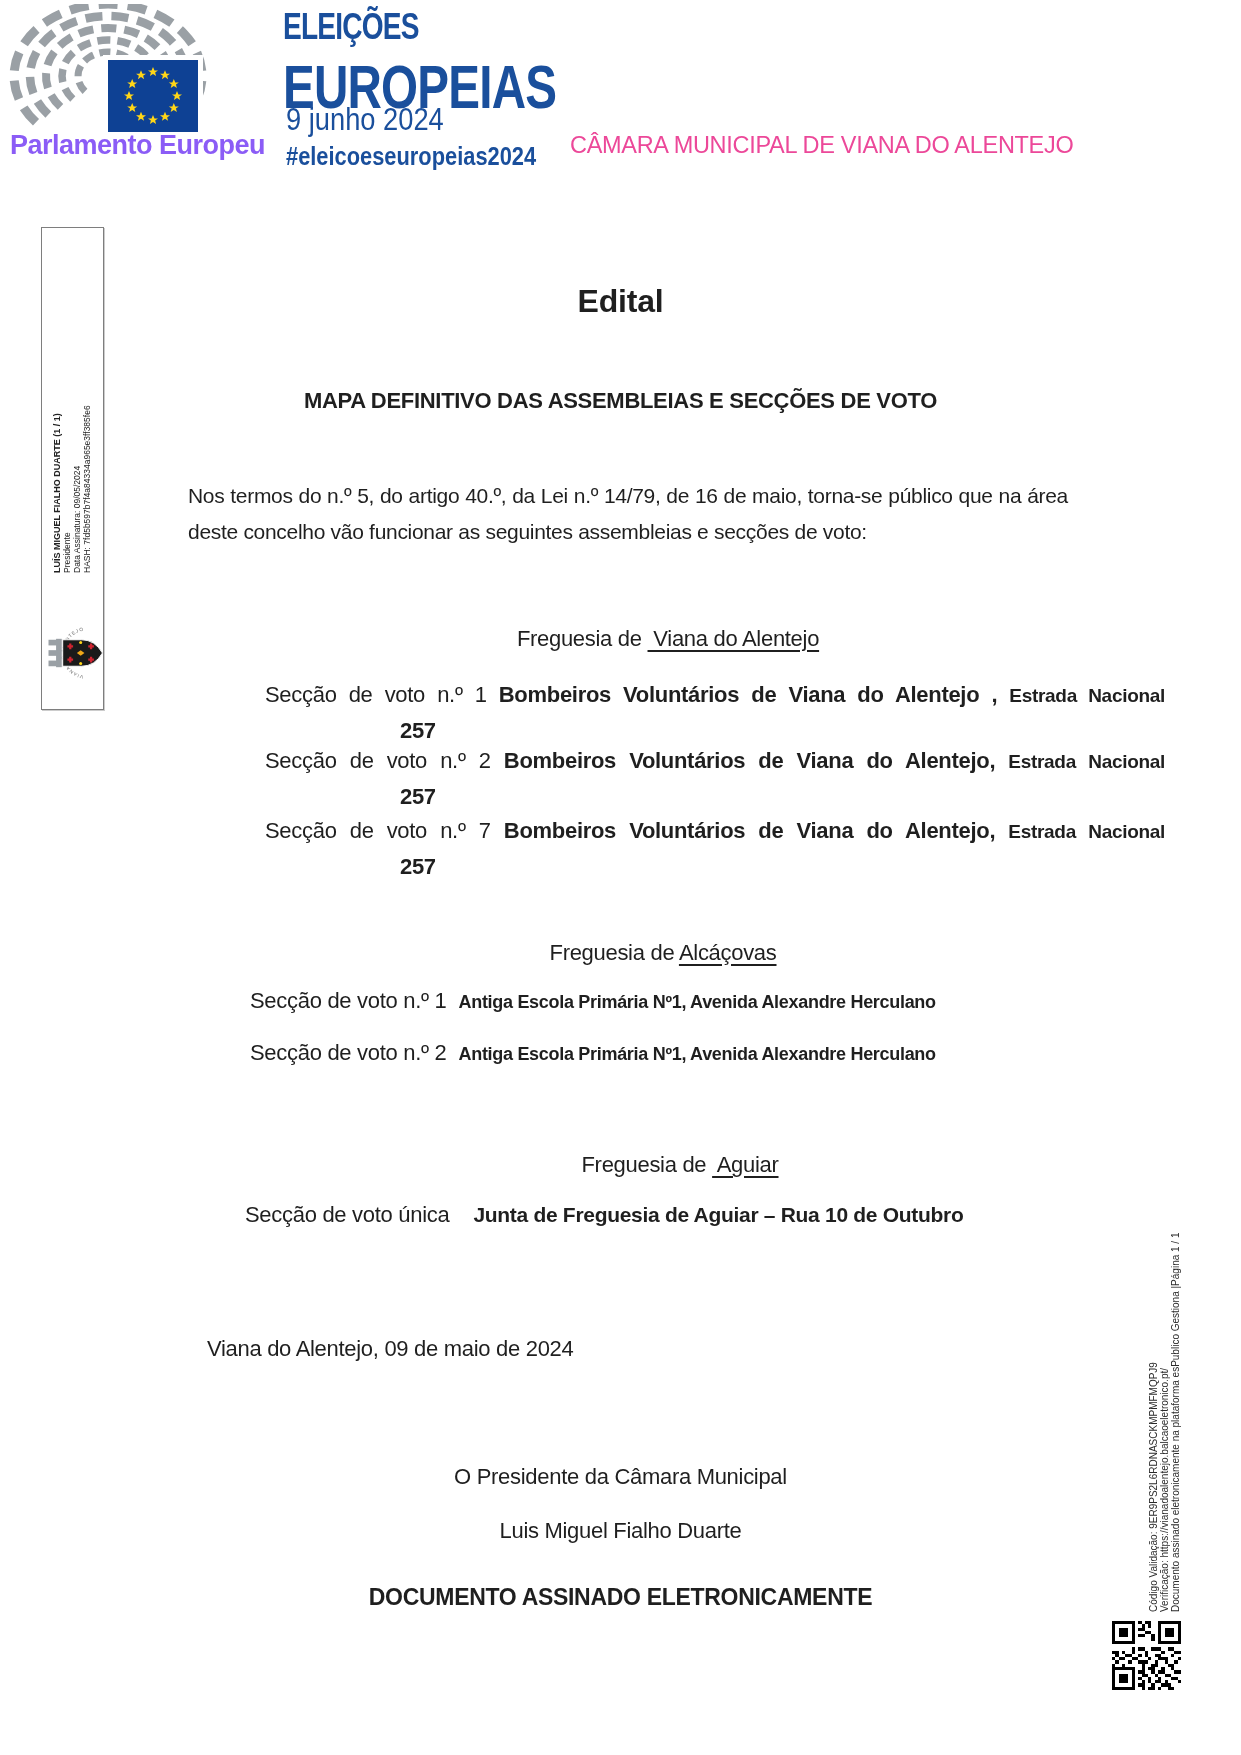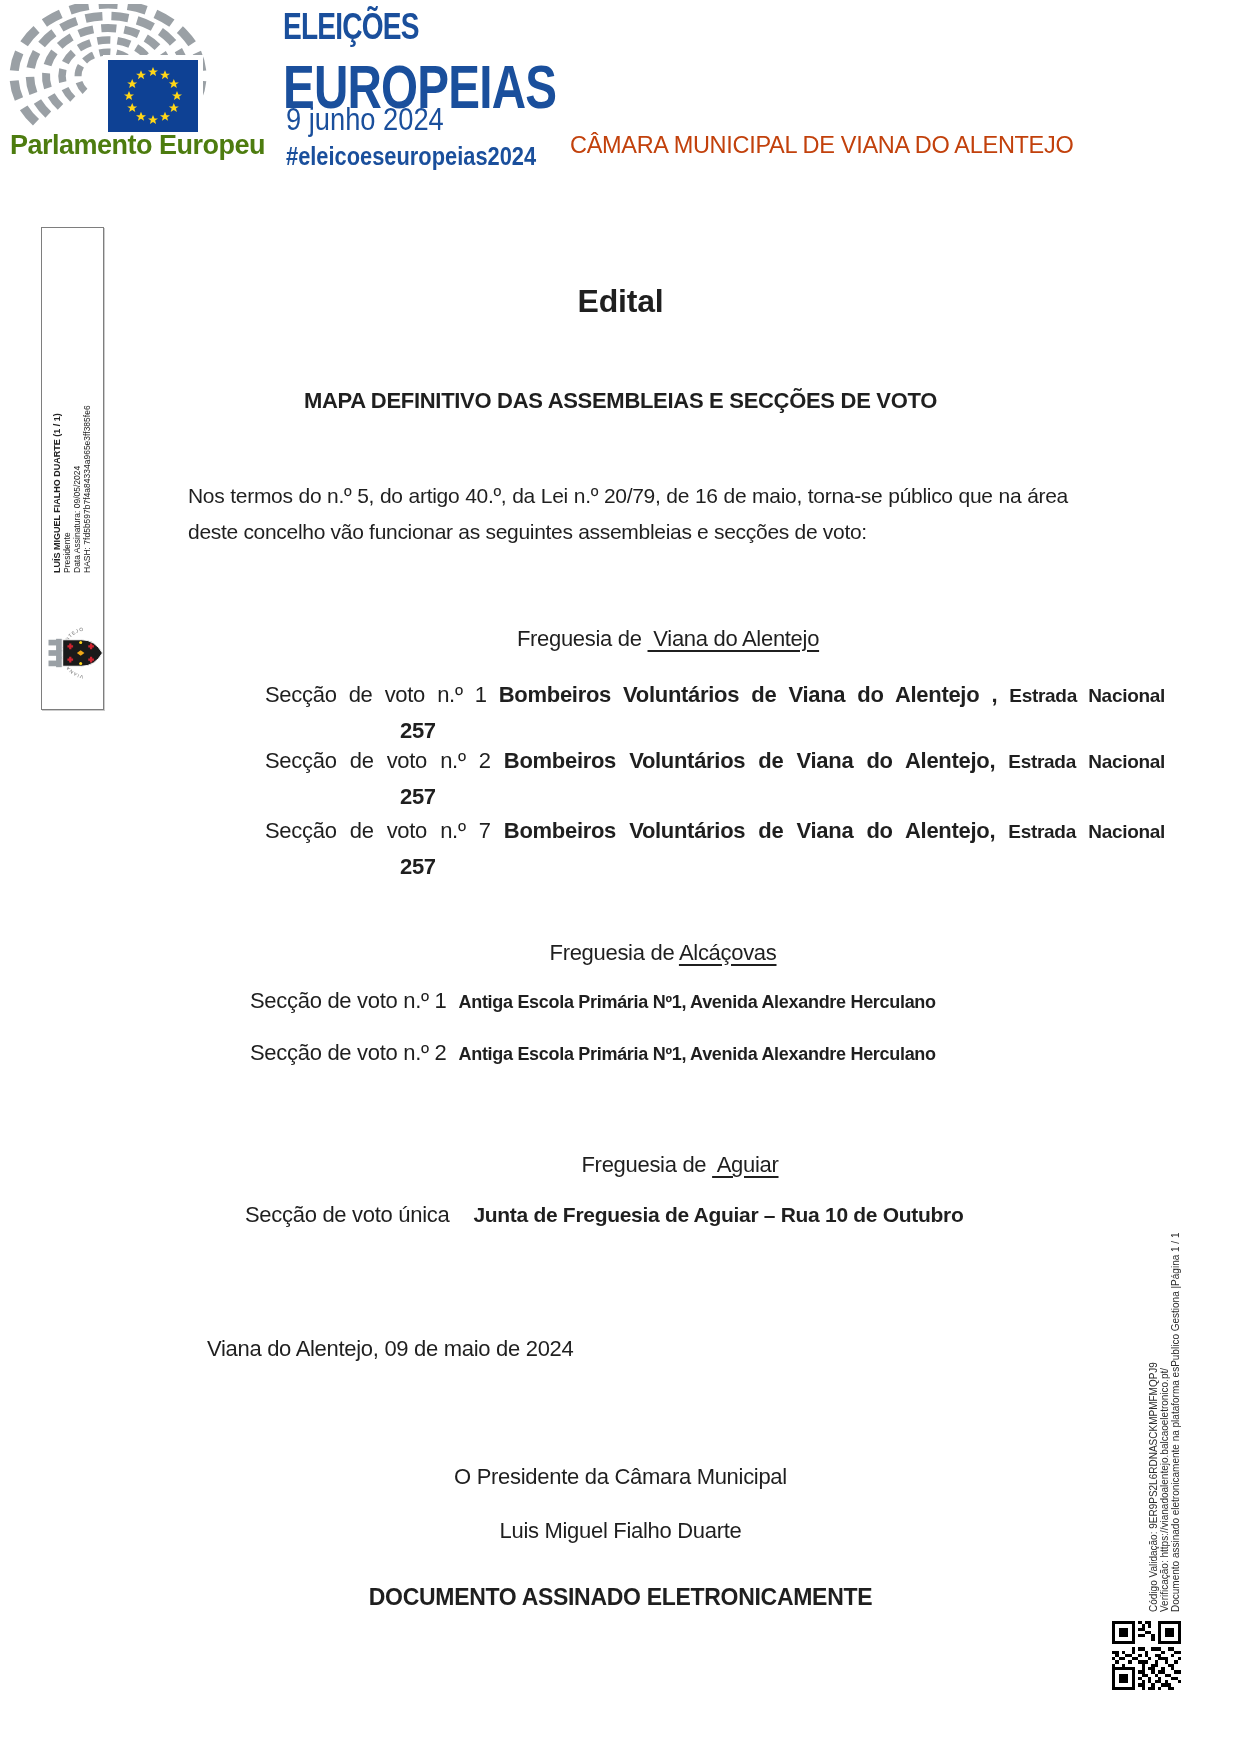--- a/index.html
+++ b/index.html
@@ -3,29 +3,29 @@
 <meta charset="utf-8">
 <style>
   html,body{margin:0;padding:0;background:#e8e8e8;}
   #page{position:relative;width:1241px;height:1755px;background:#ffffff;margin:0 auto;
         font-family:"Liberation Sans",sans-serif;color:#1f1f1f;overflow:hidden;}
   .abs{position:absolute;}
   
   .logo-wrap{left:8px;top:4px;width:232px;height:162px;}
   .hemi{position:absolute;left:0;top:0;}
   .eu-flag{position:absolute;left:100px;top:56px;width:90px;height:72px;background:#0e4194;box-shadow:0 0 0 5px #ffffff;}
-  .logo-caption{position:absolute;left:2px;top:126px;width:232px;font-size:27px;font-weight:700;color:#4d7c0f;letter-spacing:-0.5px;white-space:nowrap;text-align:right;}
+  .logo-caption{position:absolute;left:2px;top:126px;width:232px;font-size:27px;font-weight:700;color:#8b5cf6;letter-spacing:-0.5px;white-space:nowrap;text-align:right;}
   .blue{color:#1a4f9c;}
   .cmp{white-space:nowrap;transform-origin:0 0;display:inline-block;}
   .camp1{left:283px;top:6px;font-size:36px;font-weight:800;letter-spacing:-1px;}
   .camp2{left:283px;top:52px;font-size:61px;font-weight:800;letter-spacing:-1px;}
   .camp-date{left:286px;top:102px;font-size:31px;font-weight:400;}
   .camp-tag{left:286px;top:141px;font-size:26px;font-weight:700;}
   .hdr-title{left:568px;top:76px;font-size:27px;font-weight:700;color:#2d2d2d;letter-spacing:-0.6px;white-space:nowrap;}
-  .hdr-sub{left:570px;top:132px;font-size:23.5px;font-weight:400;color:#c2410c;letter-spacing:-0.3px;white-space:nowrap;}
+  .hdr-sub{left:570px;top:132px;font-size:23.5px;font-weight:400;color:#ec4899;letter-spacing:-0.3px;white-space:nowrap;}
   
   .t{font-size:22px;letter-spacing:-0.3px;line-height:26px;}
   .center{text-align:center;}
   .doc-title{left:170px;top:288px;width:901px;font-size:32px;font-weight:700;letter-spacing:-0.2px;}
   .doc-sub{left:170px;top:388px;width:901px;font-weight:700;}
   .intro{left:188px;top:478px;width:880px;font-size:21px;line-height:36px;text-align:justify;}
   .freg{white-space:nowrap;}
   .u{text-decoration:underline;text-underline-offset:4px;white-space:pre;}
   .srow{white-space:nowrap;}
   .just{left:265px;width:900px;text-align:justify;text-align-last:justify;white-space:normal;}
@@ -157,21 +157,21 @@
           <path d="M-1.2,-3 h2.4 v1.8 h1.8 v2.4 h-1.8 v1.8 h-2.4 v-1.8 h-1.8 v-2.4 h1.8 z"></path>
         </g>
       <g transform="translate(37,54)" fill="#cf2330">
           <path d="M-1.2,-3 h2.4 v1.8 h1.8 v2.4 h-1.8 v1.8 h-2.4 v-1.8 h-1.8 v-2.4 h1.8 z"></path>
         </g>
     </g>
   </svg>
 
   <div class="abs t center doc-title">Edital</div>
   <div class="abs t center doc-sub">MAPA DEFINITIVO DAS ASSEMBLEIAS E SECÇÕES DE VOTO</div>
-  <div class="abs intro" style="letter-spacing:-0.3px;">Nos termos do n.º 5, do artigo 40.º, da Lei n.º 20/79, de 16 de maio, torna-se público que na área deste concelho vão funcionar as seguintes assembleias e secções de voto:</div>
+  <div class="abs intro" style="letter-spacing:-0.3px;">Nos termos do n.º 5, do artigo 40.º, da Lei n.º 14/79, de 16 de maio, torna-se público que na área deste concelho vão funcionar as seguintes assembleias e secções de voto:</div>
 
   <div class="abs t center freg" style="left:170px;top:626px;width:996px;"><span>Freguesia de</span> <span class="u"> Viana do Alentejo</span></div>
 
   <div class="abs t srow just" style="top:682px;">
     <span class="lab">Secção de voto n.º 1</span> <span class="venue">Bombeiros Voluntários de Viana do Alentejo ,</span> <span class="addr">Estrada Nacional</span>
   </div>
   <div class="abs t s257" style="top:718px;">257</div>
 
   <div class="abs t srow just" style="top:748px;">
     <span class="lab">Secção de voto n.º 2</span> <span class="venue">Bombeiros Voluntários de Viana do Alentejo,</span> <span class="addr">Estrada Nacional</span>

